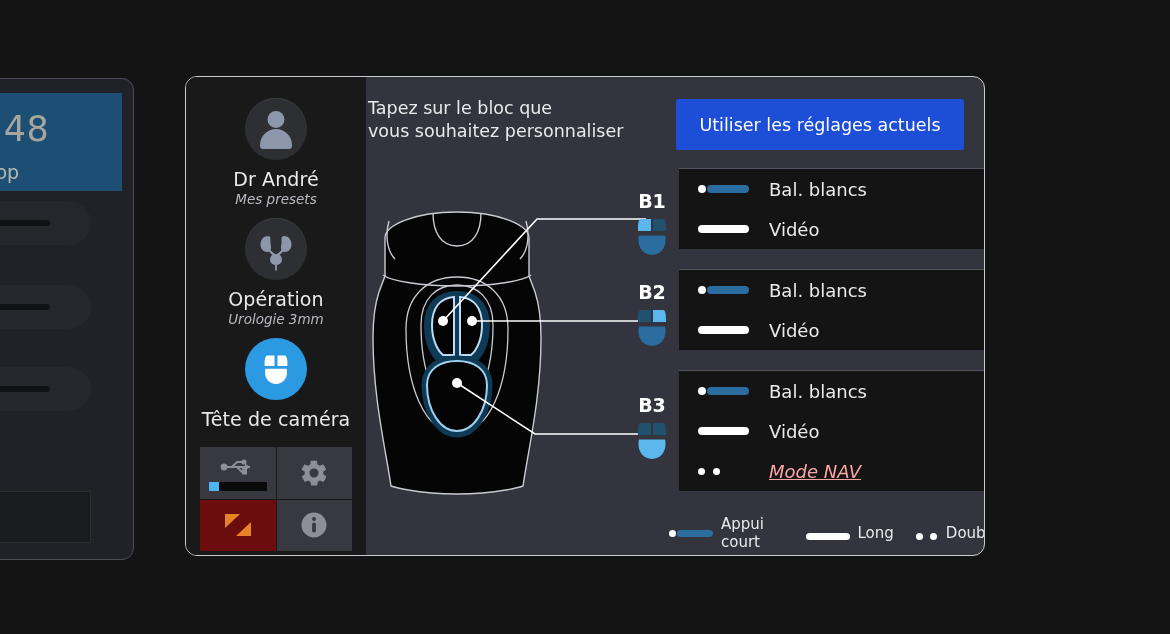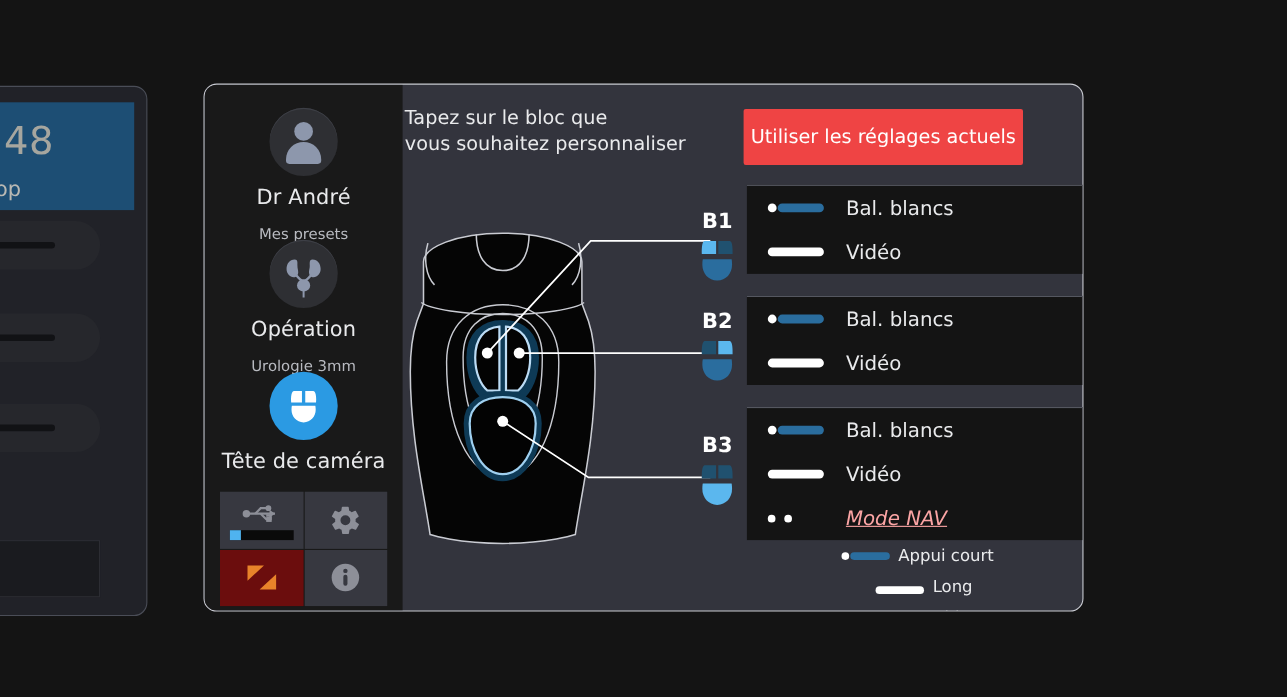--- a/index.html
+++ b/index.html
@@ -54,21 +54,21 @@
     width:180px;background:#191919;flex:0 0 180px;
     position:relative;
   }
   .side-item{position:absolute;left:0;width:180px;text-align:center;}
   .avatar-circle{
     width:62px;height:62px;border-radius:50%;
     background:#2e2f33;margin:0 auto;position:relative;
     box-shadow:inset 0 1px 0 #3d3f46;
   }
   .side-title{color:#e9eaec;font-size:19px;margin-top:8px;letter-spacing:.1px;}
-  .side-sub{color:#b8bac0;font-size:13.5px;margin-top:15px;}
+  .side-sub{color:#b8bac0;font-size:13.5px;margin-top:1px;font-style:italic;}
   .avatar-circle.active{background:#2b9ae3;box-shadow:none;}
 
   
   .g-person-head{position:absolute;left:50%;top:13px;transform:translateX(-50%);
     width:17px;height:17px;border-radius:50%;background:#8d97ac;}
   .g-person-body{position:absolute;left:50%;top:31px;transform:translateX(-50%);
     width:32px;height:20px;border-radius:16px 16px 3px 3px;background:#8d97ac;}
 
   
   .icon-grid{
@@ -90,22 +90,22 @@
   .center{flex:0 0 280px;position:relative;}
   .prompt{
     position:absolute;left:2px;top:20px;width:260px;
     color:#e9eaec;font-size:17.5px;line-height:1.3;
   }
   .device{position:absolute;left:5px;top:120px;}
 
   
   .right{flex:1;position:relative;}
   .use-btn{
-    position:absolute;left:30px;top:22px;width:254px;height:51px;
-    background:#ef4444;color:#ffffff;font-size:17.5px;
+    position:absolute;left:30px;top:22px;width:288px;height:51px;
+    background:#1d4ed8;color:#ffffff;font-size:17.5px;
     border:none;border-radius:2px;cursor:pointer;
     font-family:inherit;
   }
 
   .blk-label{
     position:absolute;color:#ffffff;font-size:19px;font-weight:bold;
     width:46px;text-align:center;left:-17px;
   }
   .blk-icon{position:absolute;left:-10px;width:32px;}
 
@@ -121,21 +121,21 @@
   .pg{width:51px;height:11px;position:relative;flex:0 0 51px;}
   .pg-short .dot{position:absolute;left:0;top:1.5px;width:8px;height:8px;border-radius:50%;background:#ffffff;}
   .pg-short .bar{position:absolute;left:9px;top:1.5px;width:42px;height:8px;border-radius:4px;background:#2a6d9e;}
   .pg-long .bar{position:absolute;left:0;top:1.5px;width:51px;height:8px;border-radius:4px;background:#ffffff;}
   .pg-double .d1{position:absolute;left:0;top:2px;width:7px;height:7px;border-radius:50%;background:#ffffff;}
   .pg-double .d2{position:absolute;left:15px;top:2px;width:7px;height:7px;border-radius:50%;background:#ffffff;}
 
   .legend{
     position:absolute;left:23px;bottom:11px;width:330px;height:22px;
     display:flex;align-items:center;justify-content:center;gap:10px;
-    color:#e9eaec;font-size:15px;flex-direction:column;
+    color:#e9eaec;font-size:15px;
   }
   .legend .lg{display:flex;align-items:center;gap:8px;}
   .legend .lg + .lg{margin-left:12px;align-items:flex-end;}
 </style>
 </head>
 <body>
 
 <div class="root">
 
   <div class="bg-panel">

